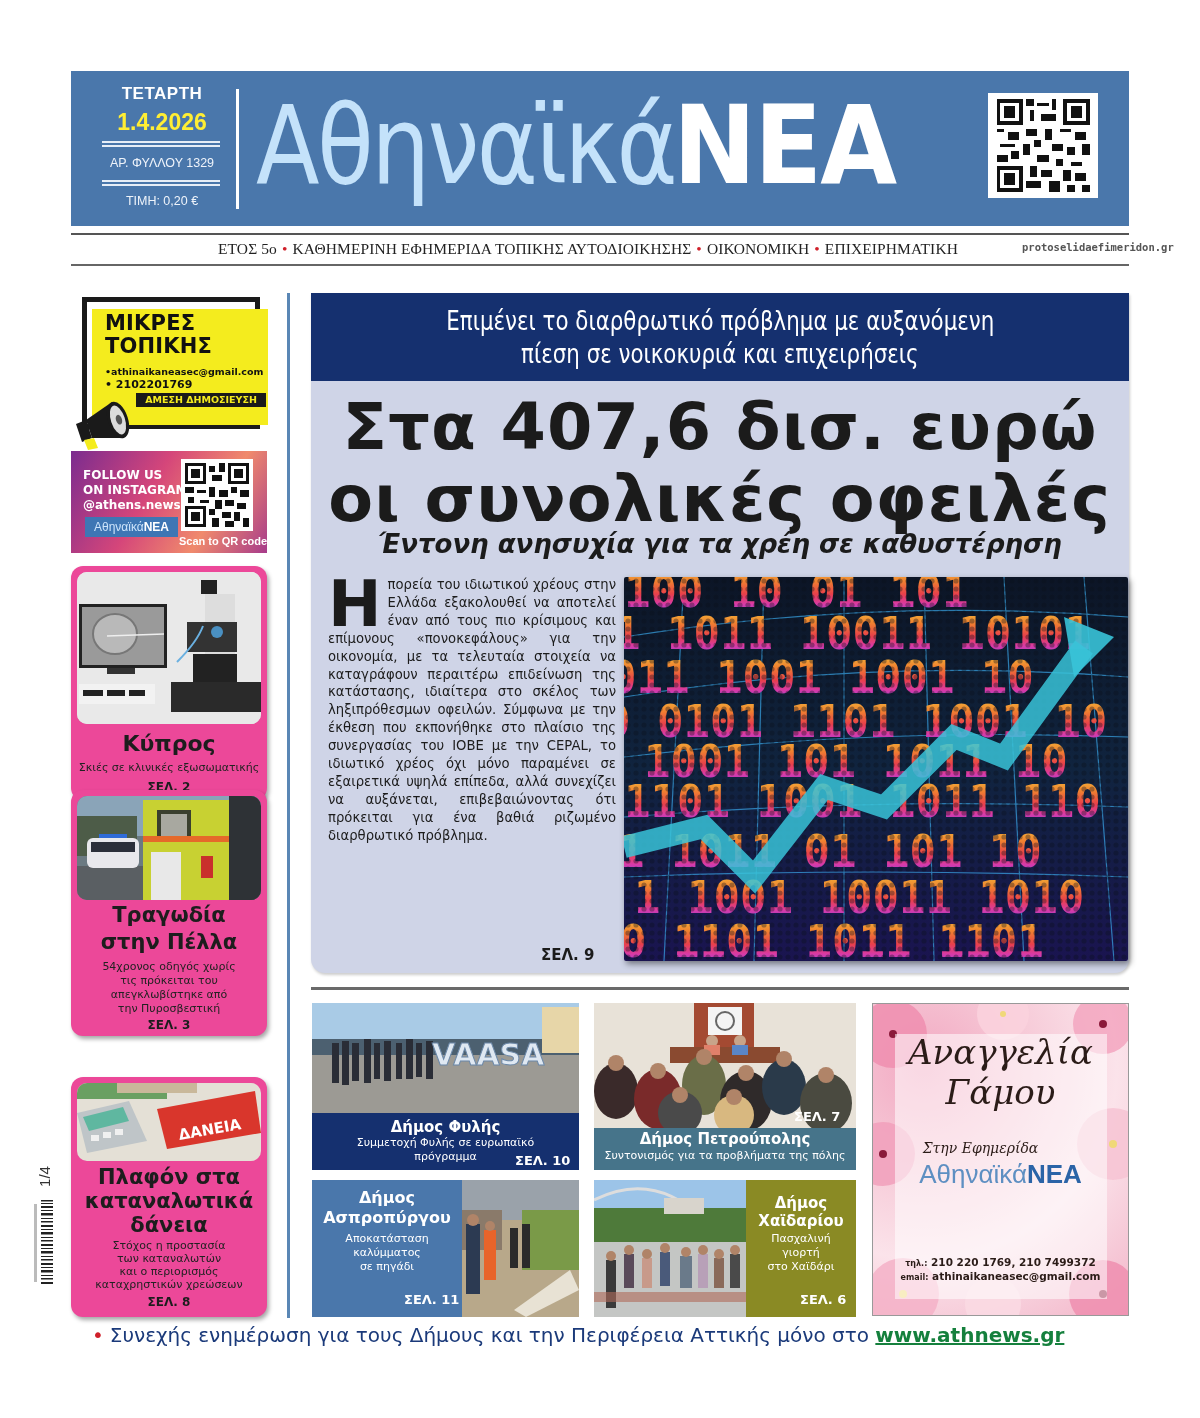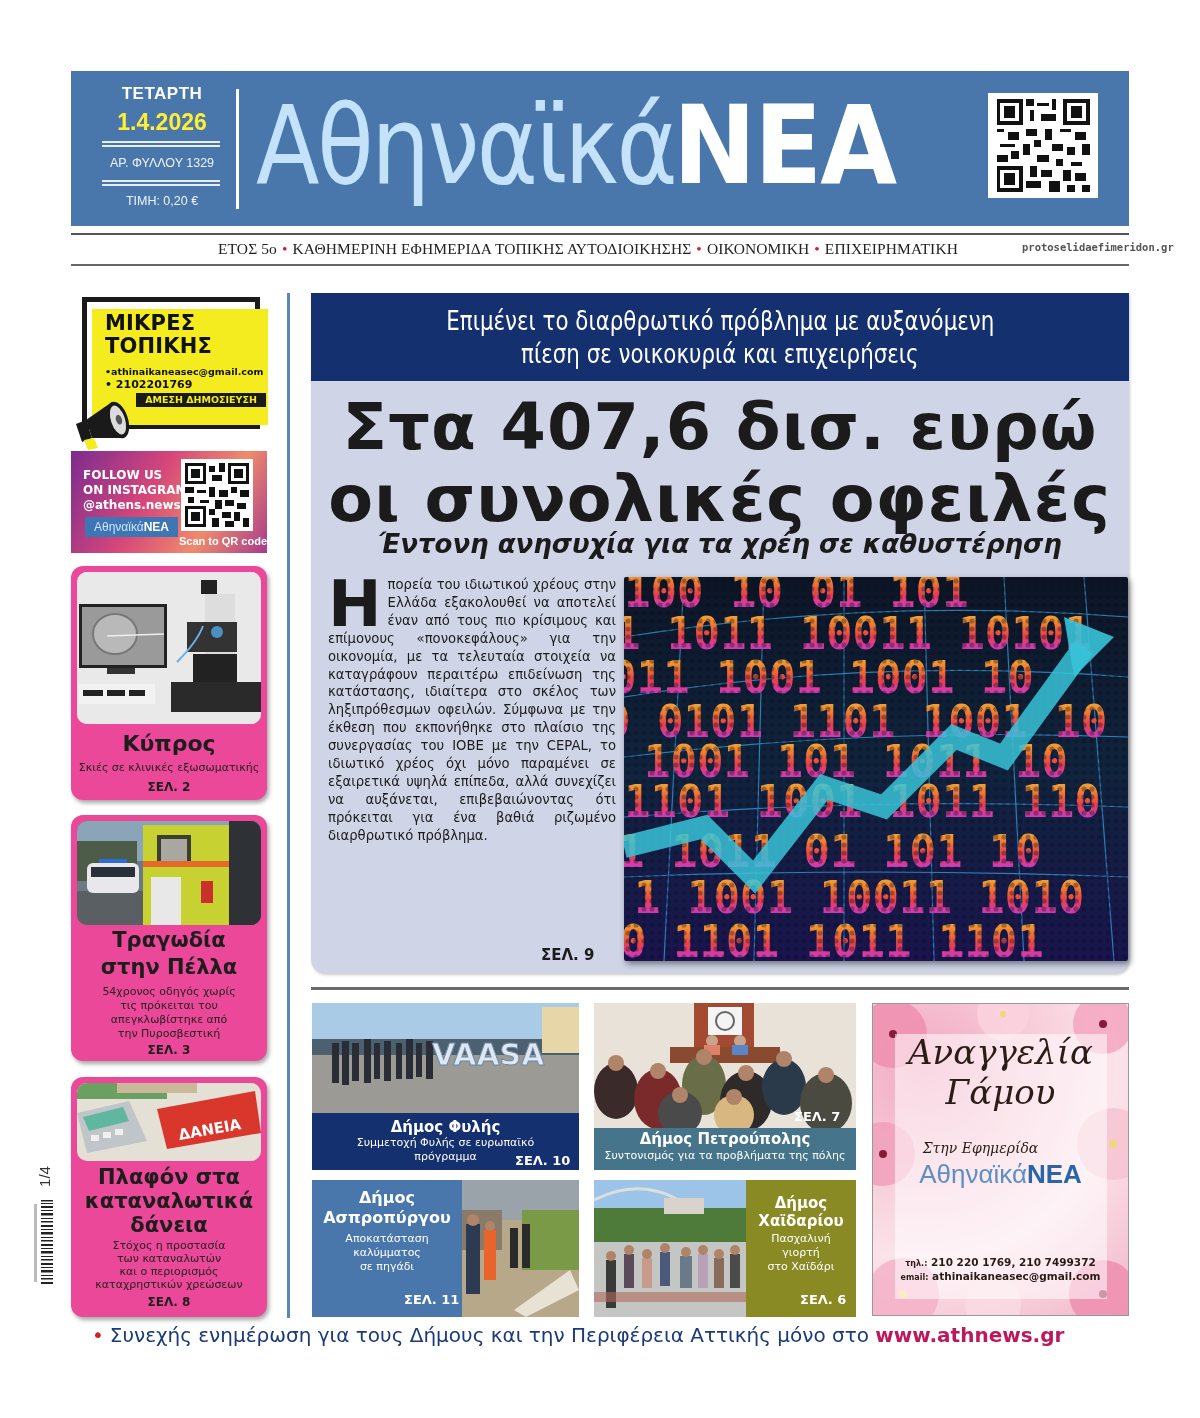--- a/index.html
+++ b/index.html
@@ -45,21 +45,21 @@
   .insta-qr { position: absolute; left: 110px; top: 8px; width: 72px; height: 72px; background: #fff; padding: 4px; }
   .insta-scan { position: absolute; left: 108px; top: 84px; color: #fff; font-weight: bold; font-size: 11px; white-space: nowrap; }
 
   .card { position: absolute; left: 71px; width: 196px; background: #ec4899; border-radius: 12px; box-shadow: 2px 3px 4px rgba(0,0,0,.35); overflow: hidden; text-align: center; }
   .card-photo { position: absolute; left: 6px; top: 6px; width: 184px; border-radius: 10px; overflow: hidden; }
   .card-title { position: absolute; left: 0; width: 100%; font-weight: bold; color: #1d1d1d; font-family: "DejaVu Sans", sans-serif; }
   .card-sub { position: absolute; left: 6px; width: 184px; font-size: 11px; color: #222; line-height: 14px; font-family: "DejaVu Sans", sans-serif; }
   .card-page { position: absolute; left: 0; width: 100%; font-weight: bold; font-size: 12px; color: #1d1d1d; font-family: "DejaVu Sans", sans-serif; }
 
   .card1 { top: 566px; height: 234px; }
-  .card2 { top: 815px; height: 246px; }
+  .card2 { top: 790px; height: 246px; }
   .card3 { top: 1077px; height: 240px; }
 
   .side-issue { position: absolute; left: 34px; top: 1168px; transform: rotate(-90deg); font-size: 15px; color: #333; }
   .barcode { position: absolute; left: 33px; top: 1200px; width: 20px; height: 86px; }
 
   
   .lead { position: absolute; left: 311px; top: 293px; width: 818px; height: 680px; background: #cfd4e7; border-radius: 0 0 14px 14px; box-shadow: 1px 2px 3px rgba(0,0,0,.2); }
   .kicker { position: absolute; left: 0; top: 0; width: 100%; height: 88px; background: #15306f; color: #fff; text-align: center; font-size: 27px; line-height: 33px; padding-top: 11px; font-family: "DejaVu Sans Condensed", "DejaVu Sans", sans-serif; font-stretch: condensed; }
   .kicker span { display: inline-block; transform: scaleX(.88); }
   .headline { position: absolute; left: 0; top: 98px; width: 100%; text-align: center; font-family: "DejaVu Sans", sans-serif; font-weight: 900; font-size: 64px; line-height: 72px; color: #1b1b1b; letter-spacing: 1px; }
@@ -87,21 +87,21 @@
   .wed-inner { position: absolute; left: 22px; top: 30px; width: 212px; height: 265px; background: rgba(255,255,255,.55); }
   .wed-script { position: absolute; left: 0; width: 100%; text-align: center; font-family: "DejaVu Serif", serif; font-style: italic; color: #2b1c18; }
   .wed-logo { position: absolute; left: 0; top: 155px; width: 100%; text-align: center; font-size: 26px; white-space: nowrap; }
   .wed-logo .thin { color: #5e8fc2; }
   .wed-logo .bold { color: #2b64a7; font-weight: bold; }
   .wed-contact { position: absolute; left: 0; width: 100%; text-align: center; font-weight: bold; font-size: 10.5px; color: #2b1c18; white-space: nowrap; font-family: "DejaVu Sans", sans-serif; }
   .wed-contact small { font-size: 8px; }
 
   .footer-line { position: absolute; left: 92px; top: 1323px; font-size: 20px; color: #1b3a7a; white-space: nowrap; font-family: "DejaVu Sans", sans-serif; }
   .footer-line .bullet { color: #d0202a; margin-right: 6px; }
-  .footer-line b { color: #be185d; }
+  .footer-line b { color: #15803d; text-decoration: underline; }
 </style>
 </head>
 <body>
 
 <header class="masthead">
   <div class="mast-left">
     <div class="mast-day">ΤΕΤΑΡΤΗ</div>
     <div class="mast-date">1.4.2026</div>
     <div class="mast-dbl" style="top:70px"></div>
     <div class="mast-issue">ΑΡ. ΦΥΛΛΟΥ 1329</div>

